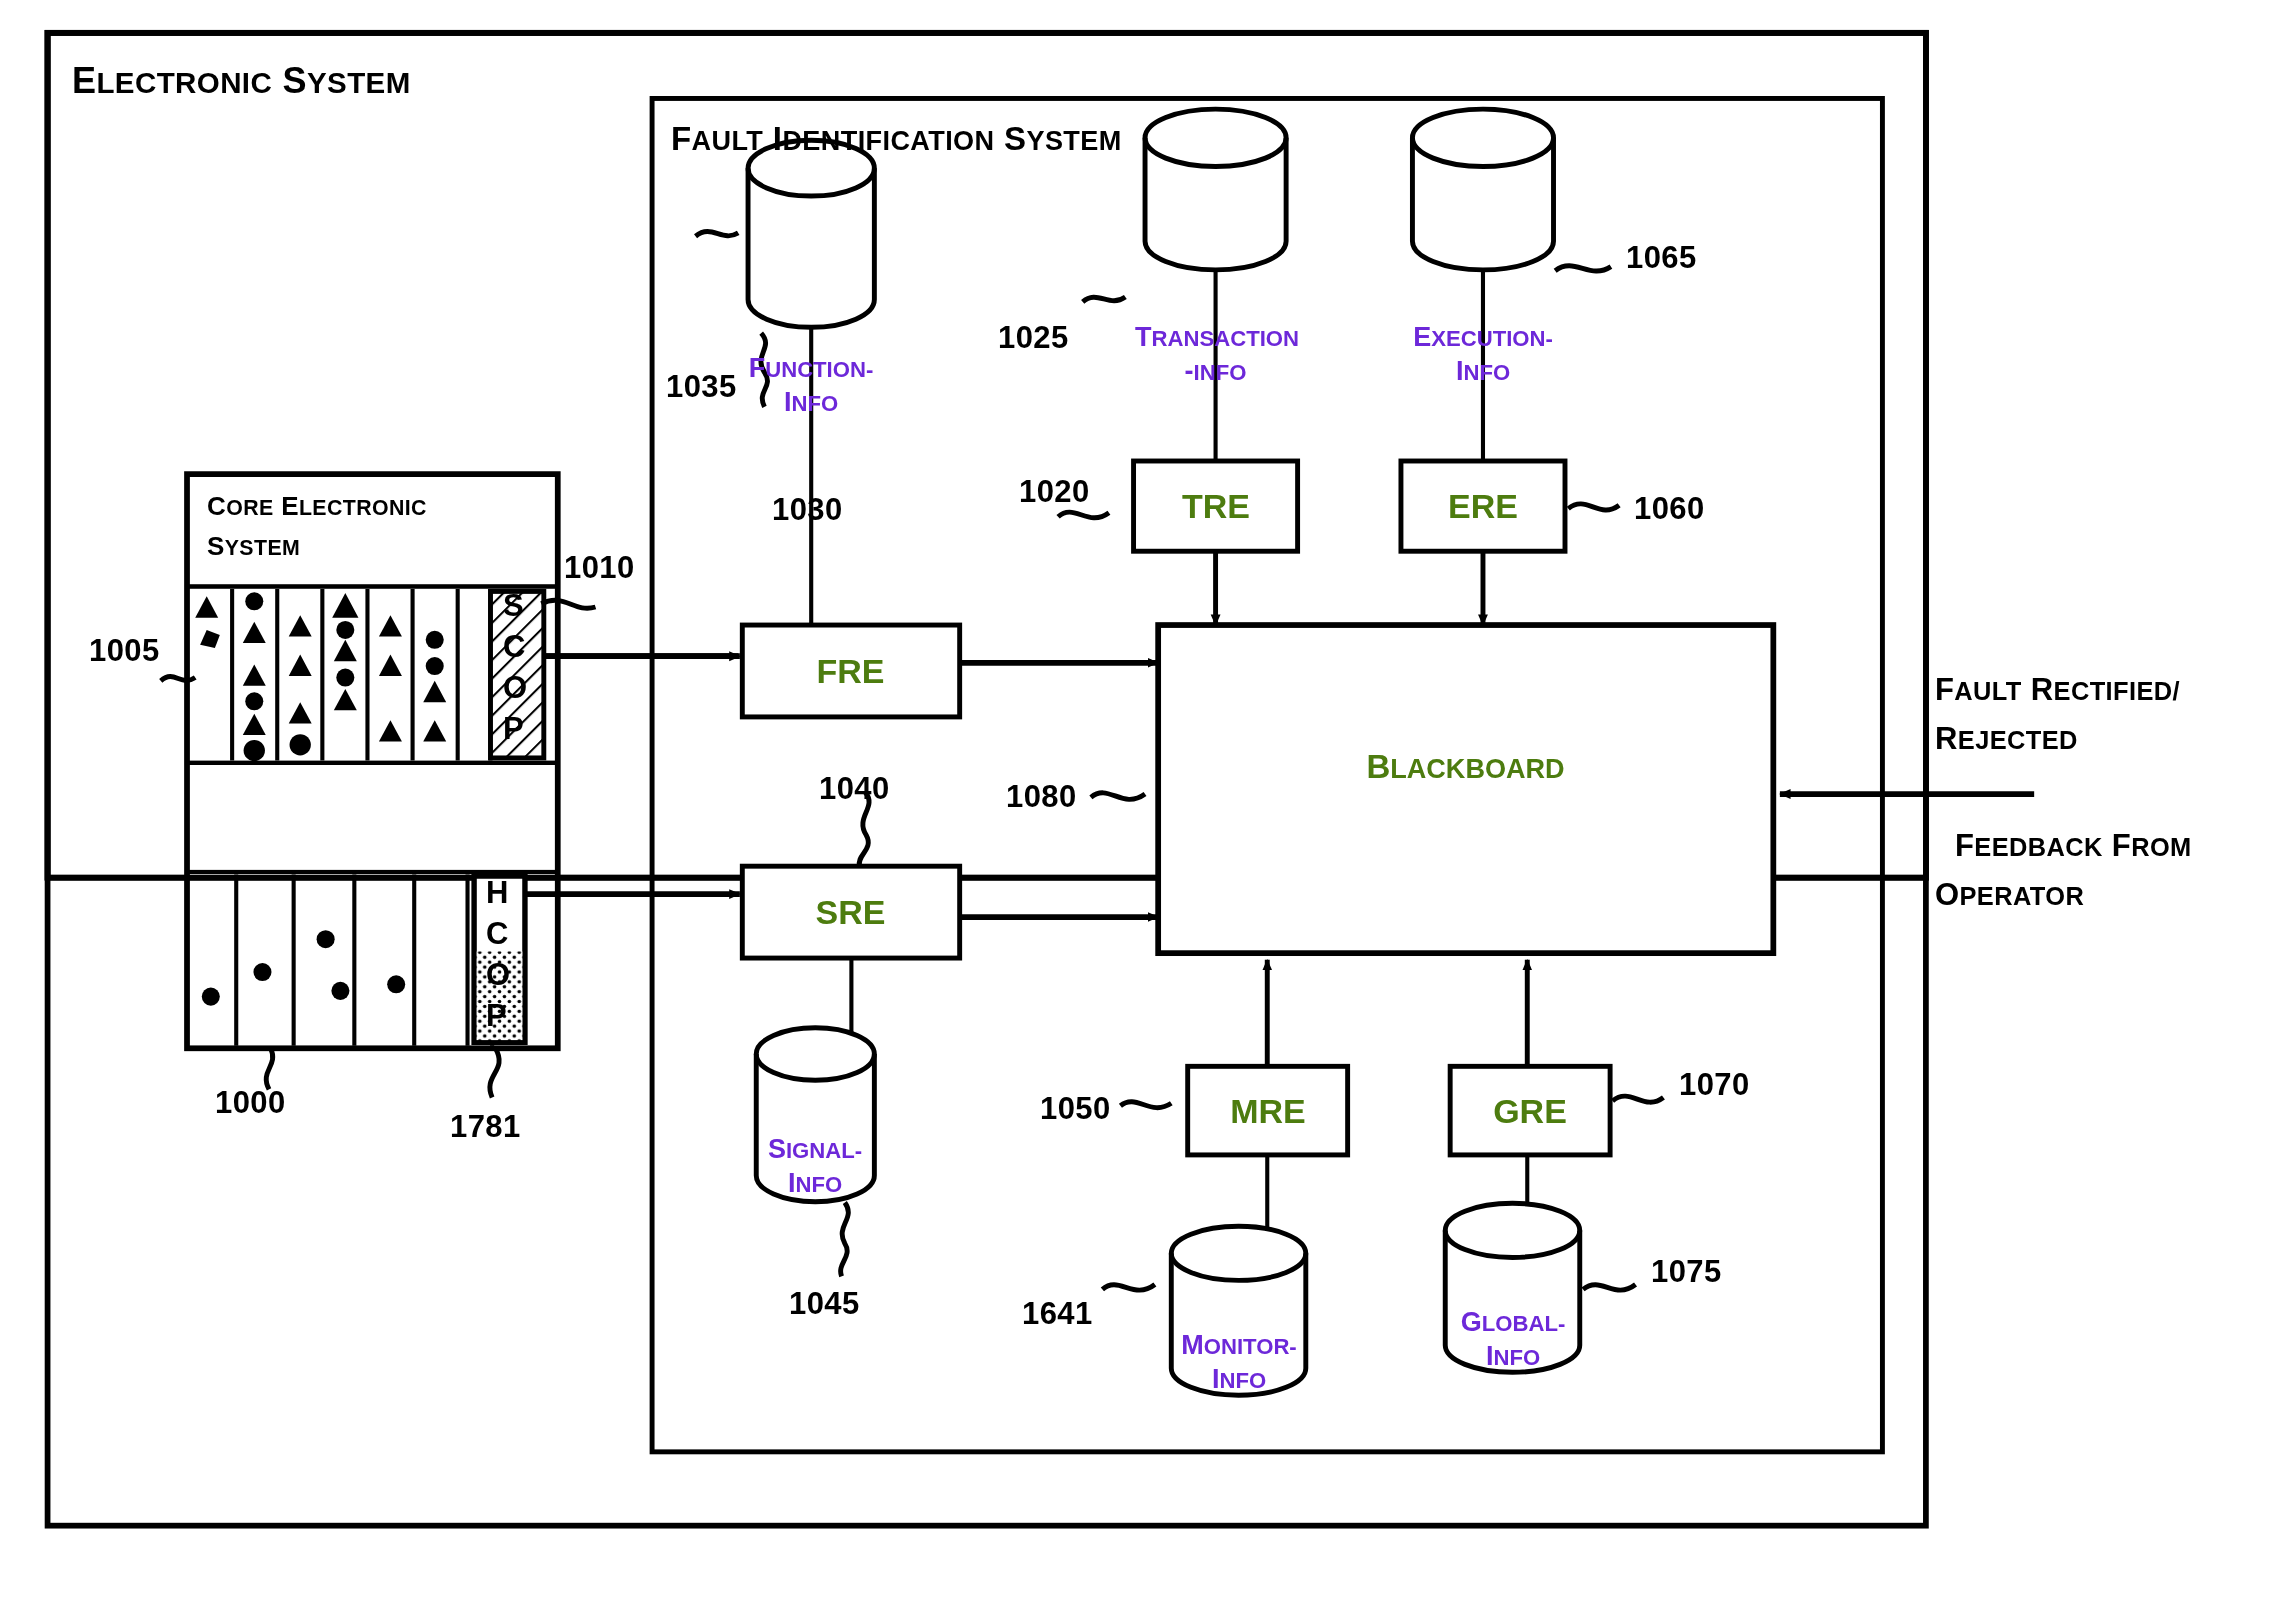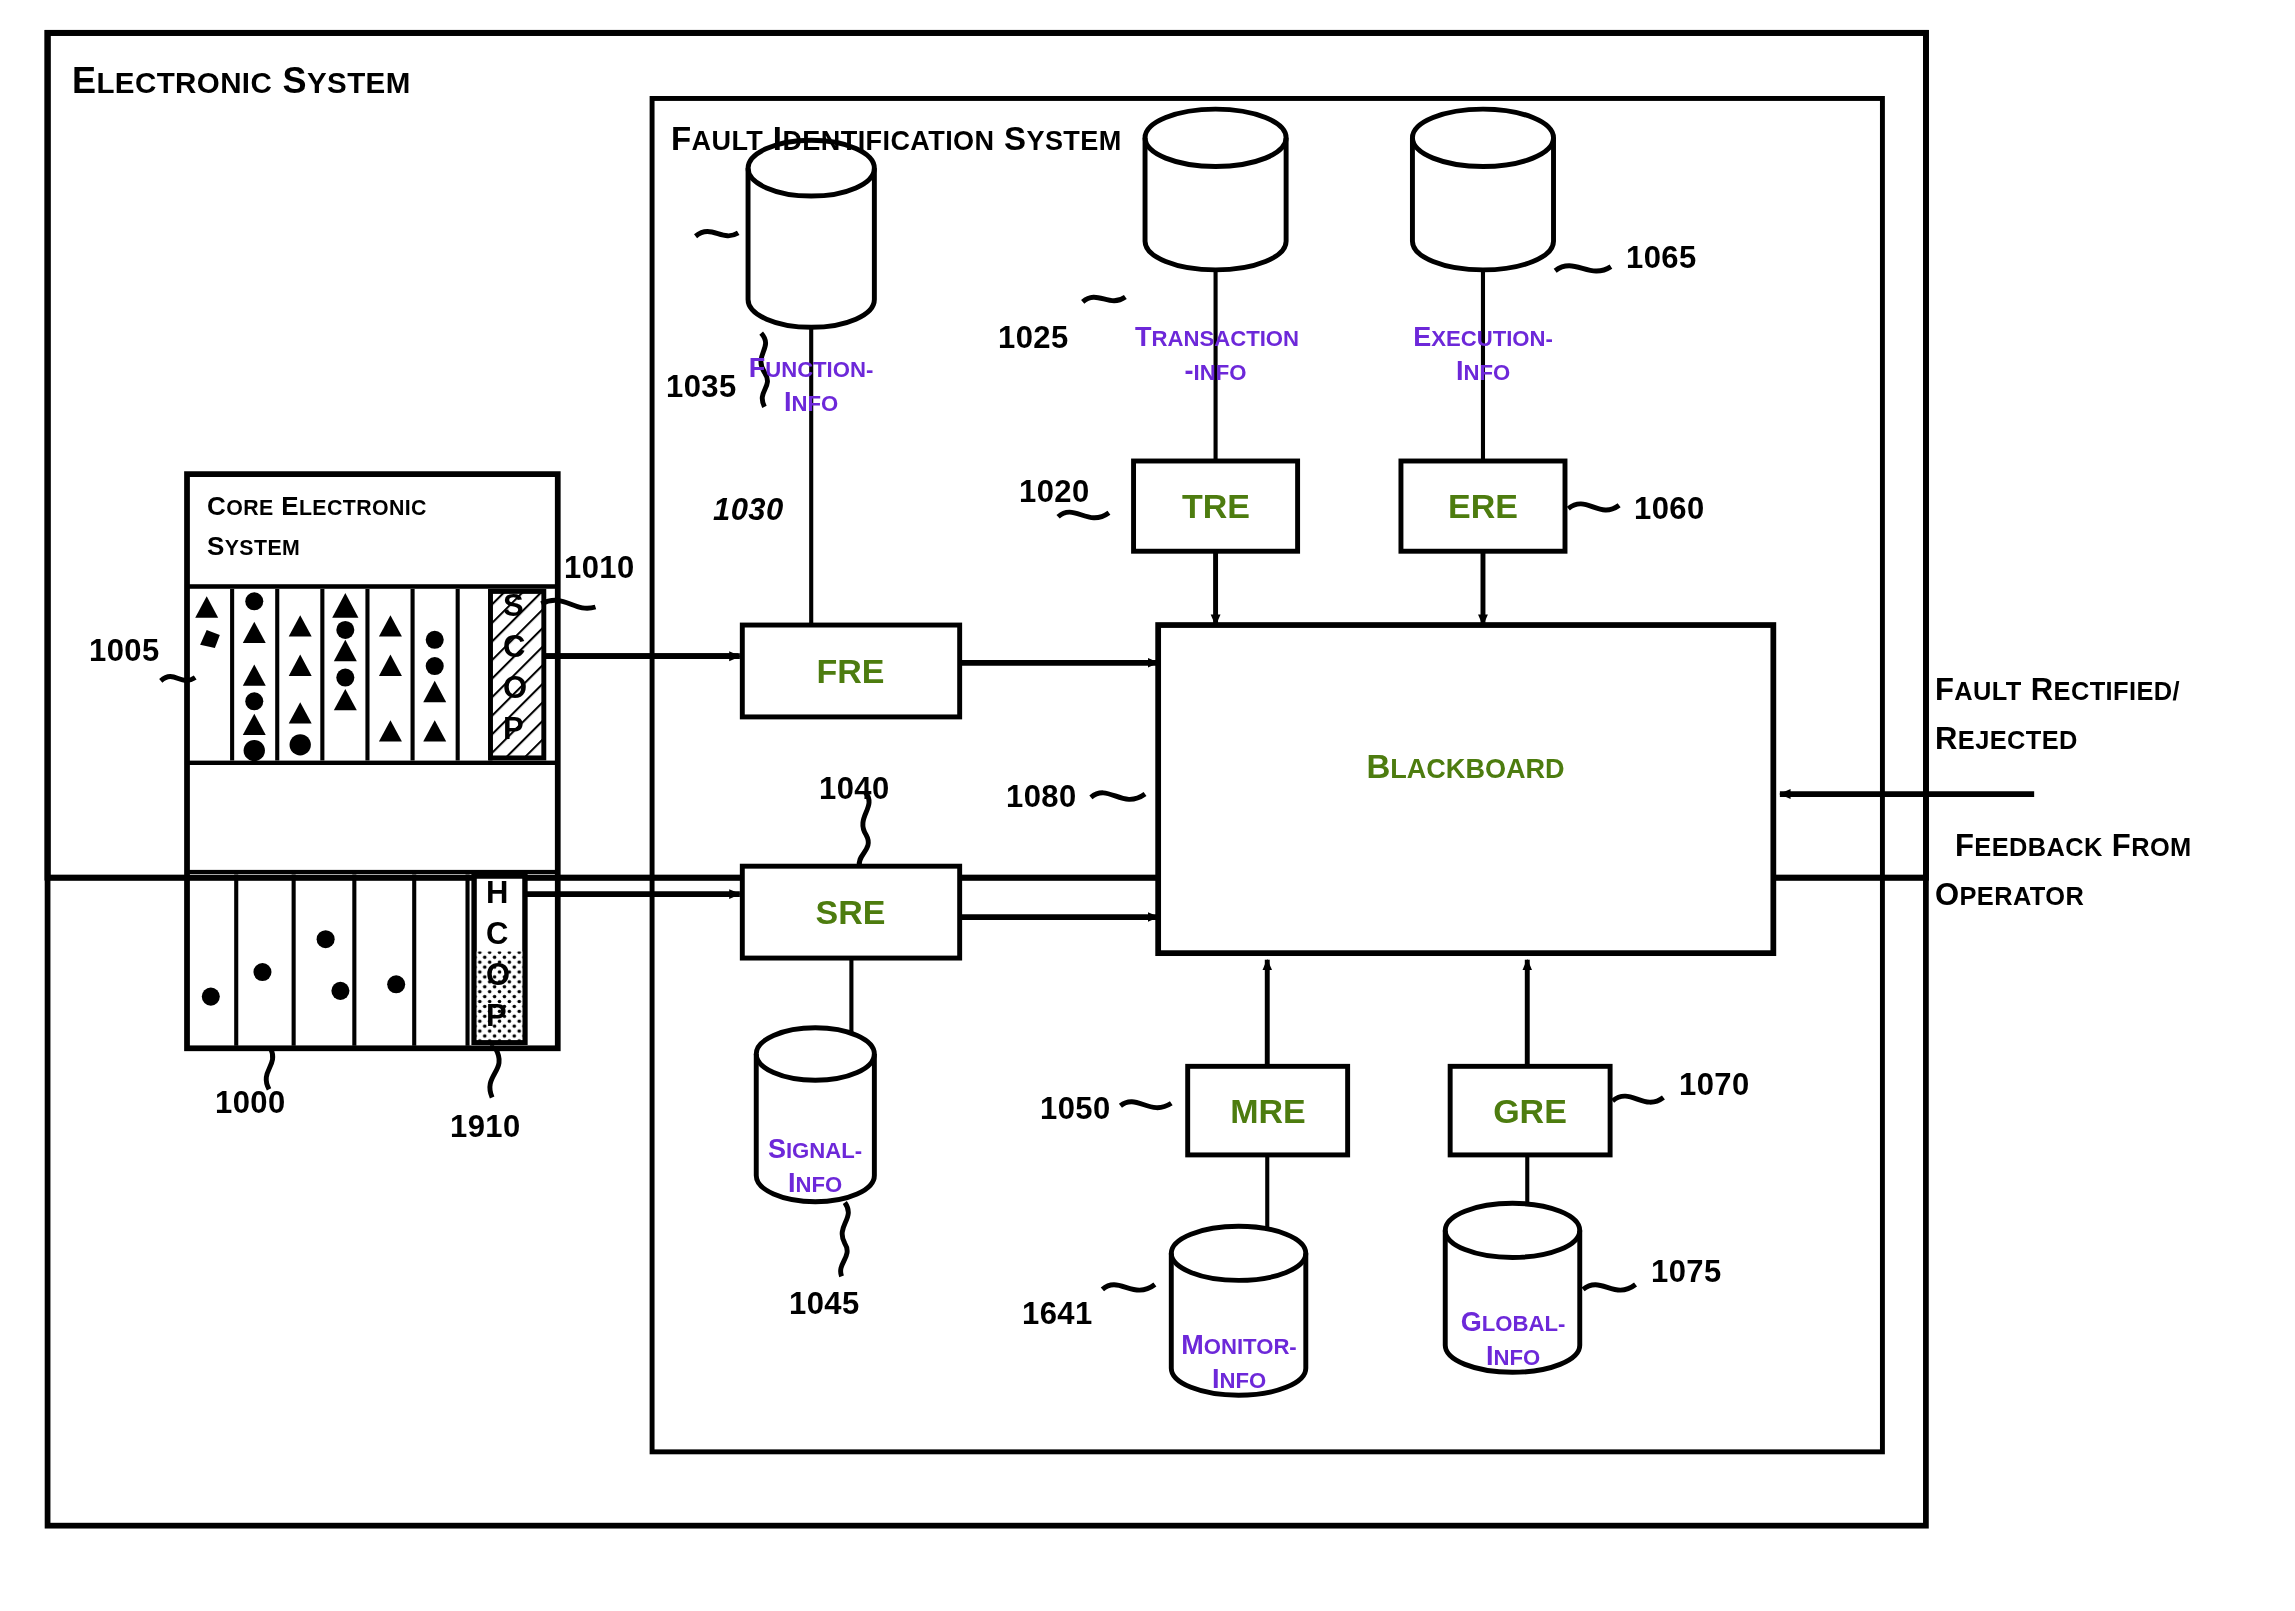--- a/index.html
+++ b/index.html
@@ -328,26 +328,26 @@
     <span><span class="c1">O</span><span class="rest">PERATOR</span></span>
   </div>
 
   <div class="refnum" style="left:215px; top:1085px;">
     <span>1000</span></div>
   <div class="refnum" style="left:89px; top:633px;">
     <span>1005</span></div>
   <div class="refnum" style="left:564px; top:550px;">
     <span>1010</span></div>
   <div class="refnum" style="left:450px; top:1109px;">
-    <span>1910</span></div>
+    <span>1781</span></div>
   <div class="refnum" style="left:1019px; top:474px;">
     <span>1020</span></div>
   <div class="refnum" style="left:998px; top:320px;">
     <span>1025</span></div>
-  <div class="refnum" style="left:713px; top:492px;font-style:italic;">
+  <div class="refnum" style="left:772px; top:492px;">
     <span>1030</span></div>
   <div class="refnum" style="left:666px; top:369px;">
     <span>1035</span></div>
   <div class="refnum" style="left:819px; top:771px;">
     <span>1040</span></div>
   <div class="refnum" style="left:789px; top:1286px;">
     <span>1045</span></div>
   <div class="refnum" style="left:1040px; top:1091px;">
     <span>1050</span></div>
   <div class="refnum" style="left:1022px; top:1296px;">

